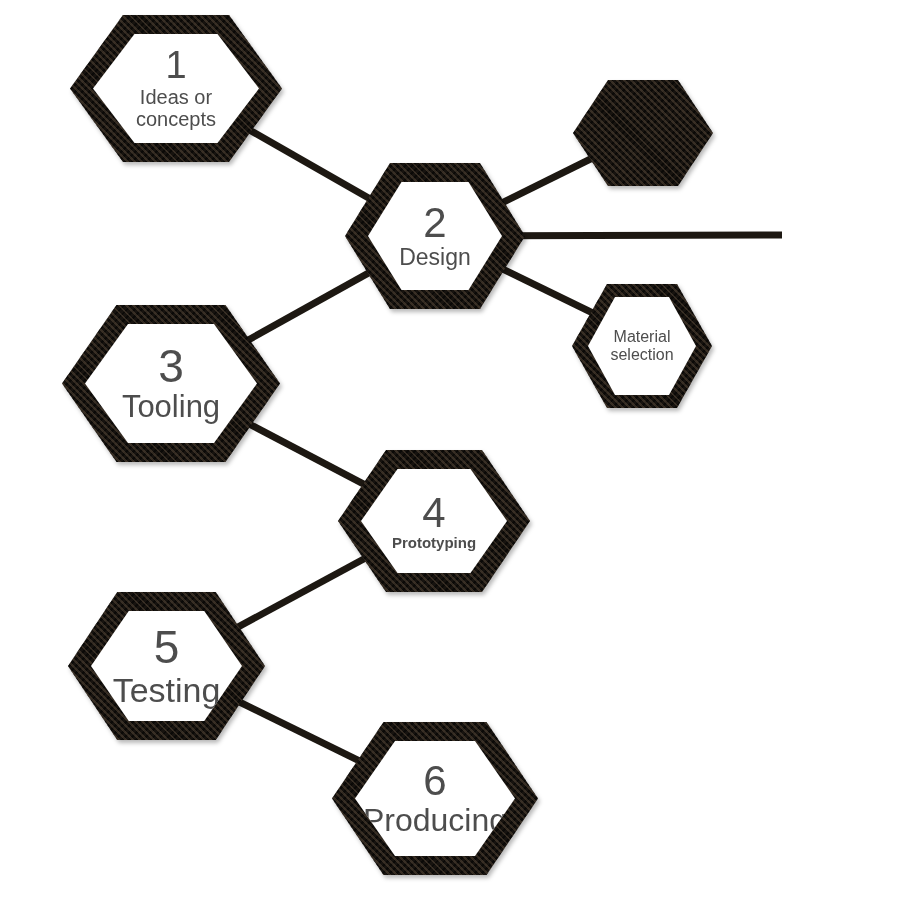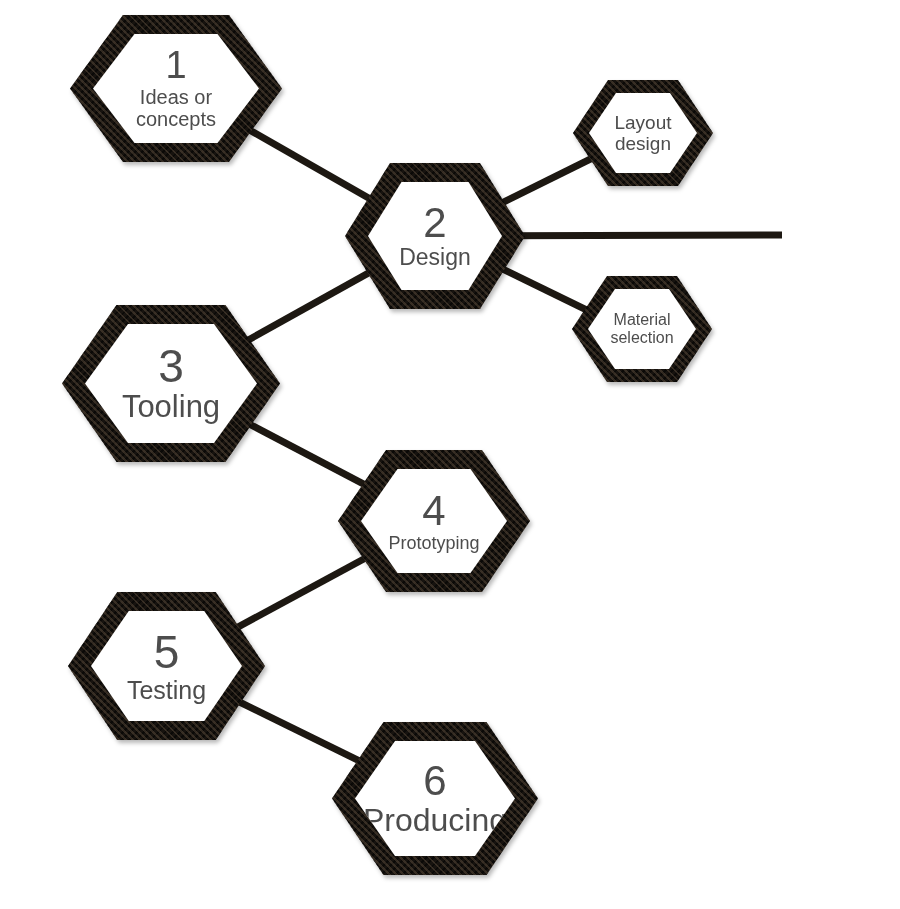--- a/index.html
+++ b/index.html
@@ -49,23 +49,23 @@
     white-space:pre-line;
     margin-top:0;
   }
 
   
   .n1 .num{font-size:38px;}
   .n1 .label{font-size:20px;}
   .n2 .label{font-size:23px;}
   .n3 .num{font-size:46px;}
   .n3 .label{font-size:31px;}
-  .n4 .label{font-size:18px;}
+  .n4 .label{font-size:15px;font-weight:bold;}
   .n5 .num{font-size:46px;}
-  .n5 .label{font-size:25px;text-align:center;}
+  .n5 .label{font-size:34px;text-align:center;}
   .n6 .num{font-size:42px;}
   .n6 .label{font-size:32px;}
   .sat .label{font-size:19px;margin-top:0;}
   .sat-material .label{font-size:16px;}
 </style>
 </head>
 <body>
 
 <div class="stage">
 
@@ -92,28 +92,24 @@
   <div class="node big n2" style="left:345px;top:163px;width:180px;height:146px;">
     <div class="hex"></div>
     <div class="face">
       <div class="num">2</div>
       <div class="label">Design</div>
     </div>
   </div>
 
   <div class="node small sat" style="left:573px;top:80px;width:140px;height:106px;">
     <div class="hex"></div>
-    <div class="face">
-      <div class="label">Layout
-design</div>
-    </div>
   </div>
 
 
-  <div class="node small sat sat-material" style="left:572px;top:276px;width:140px;height:106px;">
+  <div class="node small sat sat-material" style="left:572px;top:284px;width:140px;height:124px;">
     <div class="hex"></div>
     <div class="face">
       <div class="label">Material
 selection</div>
     </div>
   </div>
 
   <div class="node big n3" style="left:62px;top:305px;width:218px;height:157px;">
     <div class="hex"></div>
     <div class="face">

